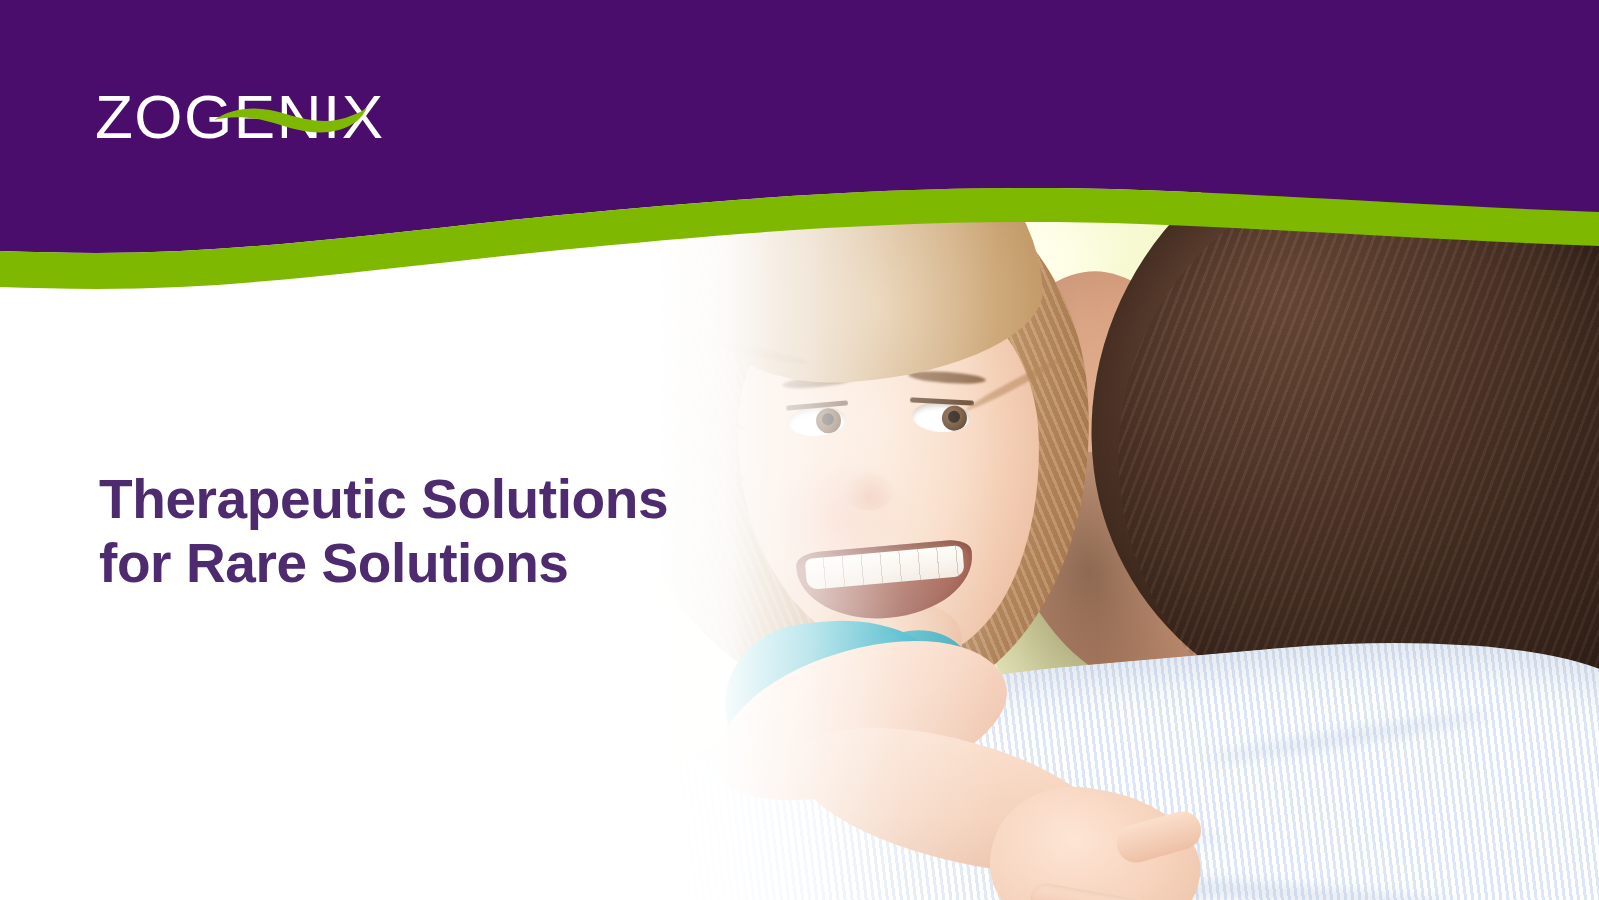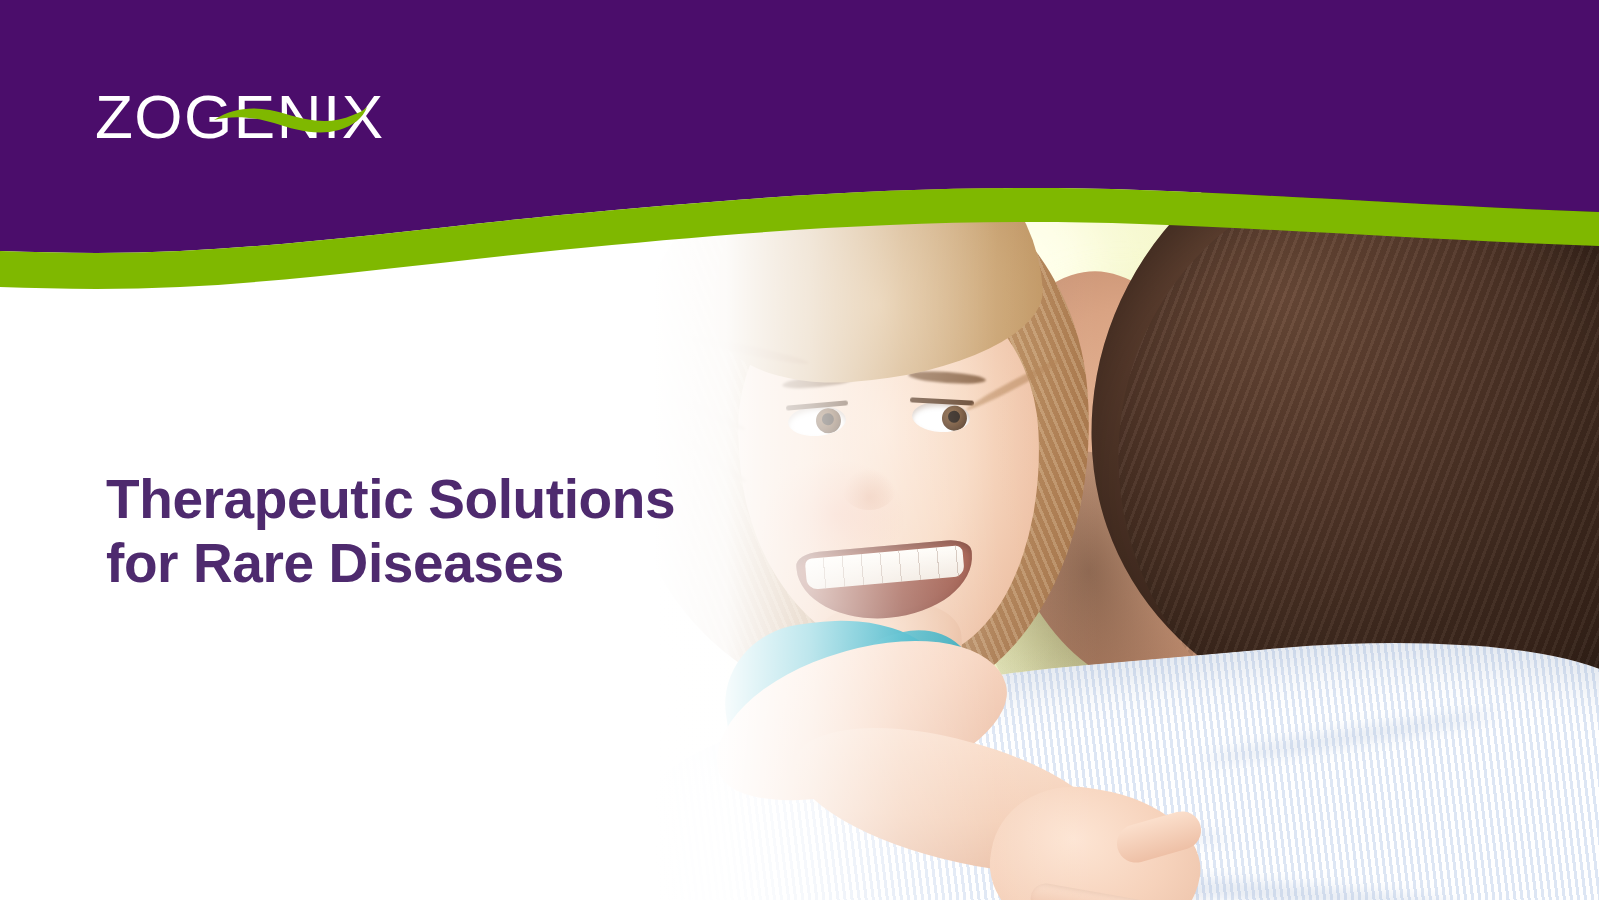--- a/index.html
+++ b/index.html
@@ -456,21 +456,21 @@
     position: absolute;
     left: 99px;
     top: 430px;
     width: 720px;
     font-size: 55px;
     font-weight: bold;
     line-height: 64px;
     color: #4e2a6e;
     letter-spacing: -0.4px;
   }
-  .headline-line { display: block; white-space: nowrap; margin-left: 7px; }
+  .headline-line { display: block; white-space: nowrap; }
 </style>
 </head>
 <body>
 
 <div class="slide">
 
   <div class="photo">
     <div class="photo-bg"></div>
 
     <div class="bokeh bk1"></div>
@@ -565,16 +565,16 @@
       <path fill="#7fb800" d="M1,16 C22,2 48,2 73,10 C96,17 118,21 140,11
                C146,9 151,6 154,3
                C150,14 140,22 126,26
                C104,32 82,26 61,19
                C42,13 20,11 1,16 Z"></path>
     </svg>
   </div>
 
   <h1 class="headline">
     <span class="headline-line">Therapeutic Solutions</span>
-    <span class="headline-line">for Rare Diseases</span>
+    <span class="headline-line">for Rare Solutions</span>
   </h1>
 
 </div>
 
 </body></html>

